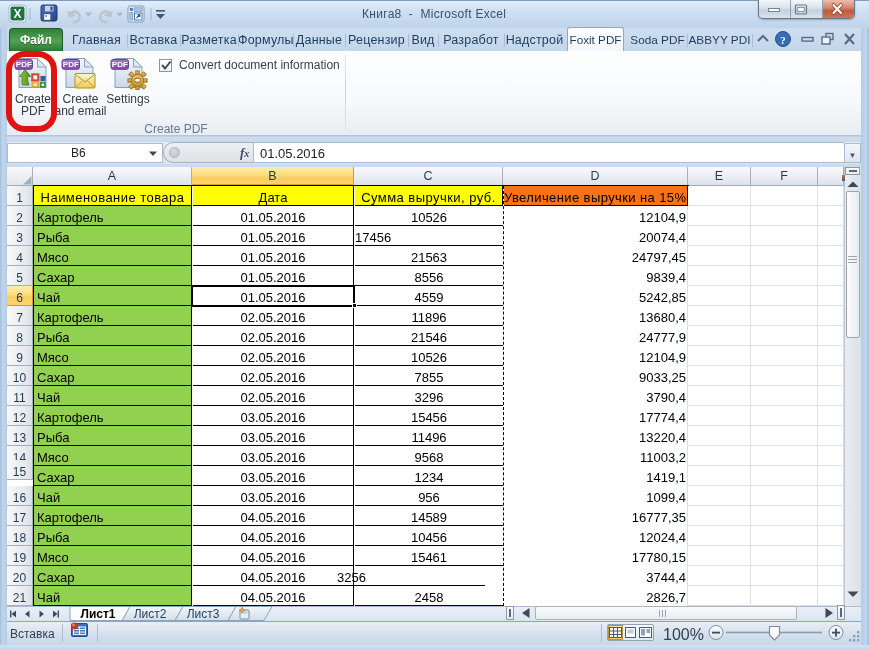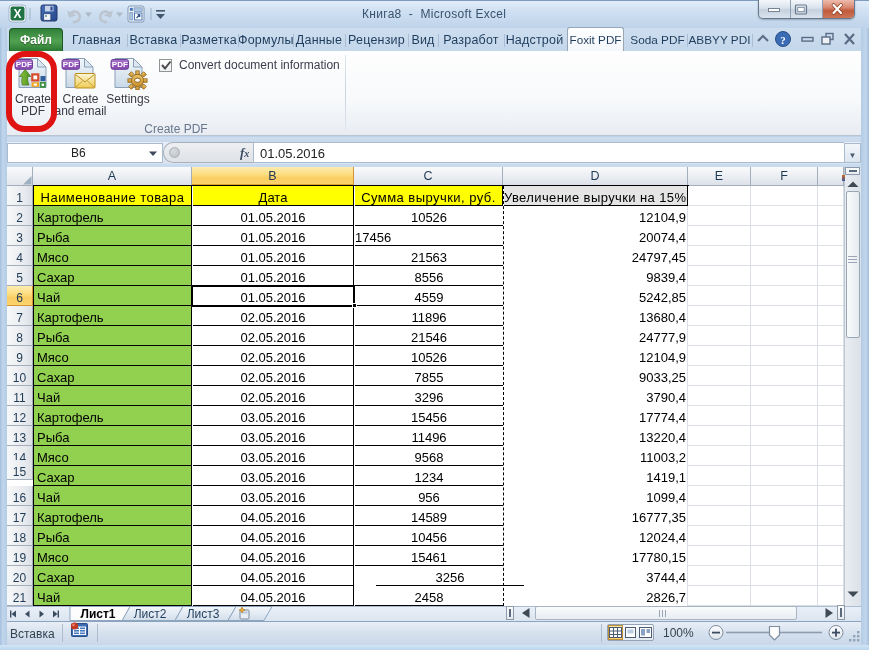--- a/index.html
+++ b/index.html
@@ -312,21 +312,21 @@
 <div class="gl abs" style="left:688px;top:525px;width:156px;height:1px;"></div>
 <div class="gl abs" style="left:688px;top:545px;width:156px;height:1px;"></div>
 <div class="gl abs" style="left:688px;top:565px;width:156px;height:1px;"></div>
 <div class="gl abs" style="left:688px;top:585px;width:156px;height:1px;"></div>
 <div class="gl abs" style="left:688px;top:605px;width:156px;height:1px;"></div>
 <div class="abs" style="left:33px;top:186px;width:471px;height:420px;border-left:1px solid #000;"></div>
 <div class="abs" style="left:33px;top:185px;width:471px;height:1px;background:#000;"></div>
 <div class="cell abs" style="left:34px;top:186px;width:158px;height:20px;background:#ffff00;border-bottom:1px solid #000;border-right:1px solid #000;text-align:center;line-height:20px;padding-top:1.5px;letter-spacing:0.45px;">Наименование товара</div>
 <div class="cell abs" style="left:193px;top:186px;width:161px;height:20px;background:#ffff00;border-bottom:1px solid #000;border-right:1px solid #000;text-align:center;line-height:20px;padding-top:1.5px;">Дата</div>
 <div class="cell abs" style="left:355px;top:186px;width:148px;height:20px;background:#ffff00;border-bottom:1px solid #000;border-right:1px solid #000;text-align:center;line-height:20px;padding-top:1.5px;letter-spacing:0.45px;">Сумма выручки, руб.</div>
-<div class="cell abs" style="left:504px;top:186px;width:184px;height:20px;background:#e5e5e5;border-bottom:1px solid #000;border-right:1px solid #000;text-align:left;line-height:20px;padding-top:1.5px;letter-spacing:0.4px;">Увеличение выручки на 15%</div>
+<div class="cell abs" style="left:504px;top:186px;width:184px;height:20px;background:#f97316;border-bottom:1px solid #000;border-right:1px solid #000;text-align:left;line-height:20px;padding-top:1.5px;letter-spacing:0.4px;">Увеличение выручки на 15%</div>
 <div class="abs" style="left:503px;top:185px;width:186px;height:1px;background:#000;"></div>
 <div class="cell abs" style="left:34px;top:206px;width:158px;height:20px;background:#92d050;border-bottom:1px solid #000;border-right:1px solid #000;padding-left:3px;line-height:20px;padding-top:1.5px;">Картофель</div>
 <div class="cell abs" style="left:193px;top:206px;width:161px;height:20px;border-bottom:1px solid #000;border-right:1px solid #000;text-align:center;line-height:20px;padding-top:1.5px;">01.05.2016</div>
 <div class="cell abs" style="left:355px;top:206px;width:148px;height:20px;border-bottom:1px solid #000;text-align:center;line-height:20px;padding-top:1.5px;">10526</div>
 <div class="cell abs" style="left:504px;top:206px;width:182px;height:20px;text-align:right;line-height:20px;padding-top:1.5px;">12104,9</div>
 <div class="cell abs" style="left:34px;top:226px;width:158px;height:20px;background:#92d050;border-bottom:1px solid #000;border-right:1px solid #000;padding-left:3px;line-height:20px;padding-top:1.5px;">Рыба</div>
 <div class="cell abs" style="left:193px;top:226px;width:161px;height:20px;border-bottom:1px solid #000;border-right:1px solid #000;text-align:center;line-height:20px;padding-top:1.5px;">01.05.2016</div>
 <div class="cell abs" style="left:355px;top:226px;width:148px;height:20px;border-bottom:1px solid #000;text-align:left;line-height:20px;padding-top:1.5px;">17456</div>
 <div class="cell abs" style="left:504px;top:226px;width:182px;height:20px;text-align:right;line-height:20px;padding-top:1.5px;">20074,4</div>
 <div class="cell abs" style="left:34px;top:246px;width:158px;height:20px;background:#92d050;border-bottom:1px solid #000;border-right:1px solid #000;padding-left:3px;line-height:20px;padding-top:1.5px;">Мясо</div>
@@ -388,21 +388,21 @@
 <div class="cell abs" style="left:34px;top:526px;width:158px;height:20px;background:#92d050;border-bottom:1px solid #000;border-right:1px solid #000;padding-left:3px;line-height:20px;padding-top:1.5px;">Рыба</div>
 <div class="cell abs" style="left:193px;top:526px;width:161px;height:20px;border-bottom:1px solid #000;border-right:1px solid #000;text-align:center;line-height:20px;padding-top:1.5px;">04.05.2016</div>
 <div class="cell abs" style="left:355px;top:526px;width:148px;height:20px;border-bottom:1px solid #000;text-align:center;line-height:20px;padding-top:1.5px;">10456</div>
 <div class="cell abs" style="left:504px;top:526px;width:182px;height:20px;text-align:right;line-height:20px;padding-top:1.5px;">12024,4</div>
 <div class="cell abs" style="left:34px;top:546px;width:158px;height:20px;background:#92d050;border-bottom:1px solid #000;border-right:1px solid #000;padding-left:3px;line-height:20px;padding-top:1.5px;">Мясо</div>
 <div class="cell abs" style="left:193px;top:546px;width:161px;height:20px;border-bottom:1px solid #000;border-right:1px solid #000;text-align:center;line-height:20px;padding-top:1.5px;">04.05.2016</div>
 <div class="cell abs" style="left:355px;top:546px;width:148px;height:20px;border-bottom:1px solid #000;text-align:center;line-height:20px;padding-top:1.5px;">15461</div>
 <div class="cell abs" style="left:504px;top:546px;width:182px;height:20px;text-align:right;line-height:20px;padding-top:1.5px;">17780,15</div>
 <div class="cell abs" style="left:34px;top:566px;width:158px;height:20px;background:#92d050;border-bottom:1px solid #000;border-right:1px solid #000;padding-left:3px;line-height:20px;padding-top:1.5px;">Сахар</div>
 <div class="cell abs" style="left:193px;top:566px;width:161px;height:20px;border-bottom:1px solid #000;border-right:1px solid #000;text-align:center;line-height:20px;padding-top:1.5px;">04.05.2016</div>
-<div class="cell abs" style="left:376px;top:566px;width:148px;height:20px;border-bottom:1px solid #000;text-align:center;line-height:20px;padding-top:1.5px;">3256</div>
+<div class="cell abs" style="left:337px;top:566px;width:148px;height:20px;border-bottom:1px solid #000;line-height:20px;padding-top:1.5px;">3256</div>
 <div class="cell abs" style="left:504px;top:566px;width:182px;height:20px;text-align:right;line-height:20px;padding-top:1.5px;">3744,4</div>
 <div class="cell abs" style="left:34px;top:586px;width:158px;height:20px;background:#92d050;border-bottom:1px solid #000;border-right:1px solid #000;padding-left:3px;line-height:20px;padding-top:1.5px;">Чай</div>
 <div class="cell abs" style="left:193px;top:586px;width:161px;height:20px;border-bottom:1px solid #000;border-right:1px solid #000;text-align:center;line-height:20px;padding-top:1.5px;">04.05.2016</div>
 <div class="cell abs" style="left:355px;top:586px;width:148px;height:20px;border-bottom:1px solid #000;text-align:center;line-height:20px;padding-top:1.5px;">2458</div>
 <div class="cell abs" style="left:504px;top:586px;width:182px;height:20px;text-align:right;line-height:20px;padding-top:1.5px;">2826,7</div>
 <div class="abs" style="left:503px;top:186px;width:0;height:420px;border-left:1px dashed #000;"></div>
 <div class="abs" style="left:191px;top:285px;width:164px;height:22px;border:2px solid #000;background:transparent;"></div>
 <div class="abs" style="left:352px;top:303px;width:5px;height:5px;background:#000;border:1px solid #fff;"></div>
 <div class="abs" style="left:844px;top:167px;width:17px;height:439px;background:linear-gradient(90deg,#e9edf2,#dbe1e8);border-left:1px solid #c0c8d2;"></div>
 <div class="abs" style="left:845px;top:167px;width:15px;height:8px;background:linear-gradient(#fdfdfd,#e8ecf1);border:1px solid #8e9aa9;"></div>
@@ -493,21 +493,21 @@
   </svg>
 <svg class="abs" style="left:624px;top:627px" width="13" height="11" viewBox="0 0 13 11">
 <rect x="1.5" y="0.5" width="10" height="10" fill="#fff" stroke="#4a5a70"></rect>
     <rect x="3.5" y="2.5" width="6" height="4" fill="#b9cce4"></rect>
   </svg>
 <svg class="abs" style="left:639px;top:627px" width="13" height="11" viewBox="0 0 13 11">
 <rect x="0.5" y="0.5" width="12" height="10" fill="#fff" stroke="#4a5a70"></rect>
     <rect x="2" y="2" width="4" height="6.5" fill="#8aa3c4"></rect>
     <rect x="7.5" y="2" width="3.5" height="4" fill="#8aa3c4"></rect>
   </svg>
-<div class="abs" style="left:663px;top:626px;font-size:12px;color:#33424f;">100%</div>
+<div class="abs" style="left:663px;top:626px;font-size:16px;color:#33424f;">100%</div>
 <svg class="abs" style="left:706px;top:623px" width="140" height="19" viewBox="0 0 140 19">
 <circle cx="10" cy="9.5" r="7" fill="url(#zbtn)" stroke="#7e8ea0"></circle>
     <rect x="6" y="8.7" width="8" height="1.8" fill="#3c4c60"></rect>
 <rect x="20" y="8.7" width="96" height="1.6" fill="#8d9dae"></rect>
 <path d="M63.5,3.5 h10 v8.5 l-5,5 -5,-5 z" fill="#fdfdfe" stroke="#7e8ea0" stroke-width="1.2"></path>
 <circle cx="130" cy="9.5" r="7" fill="url(#zbtn)" stroke="#7e8ea0"></circle>
     <rect x="126" y="8.7" width="8" height="1.8" fill="#3c4c60"></rect>
     <rect x="129.1" y="5.6" width="1.8" height="8" fill="#3c4c60"></rect>
 <defs>
       <linearGradient id="zbtn" x1="0" y1="0" x2="0" y2="1">

